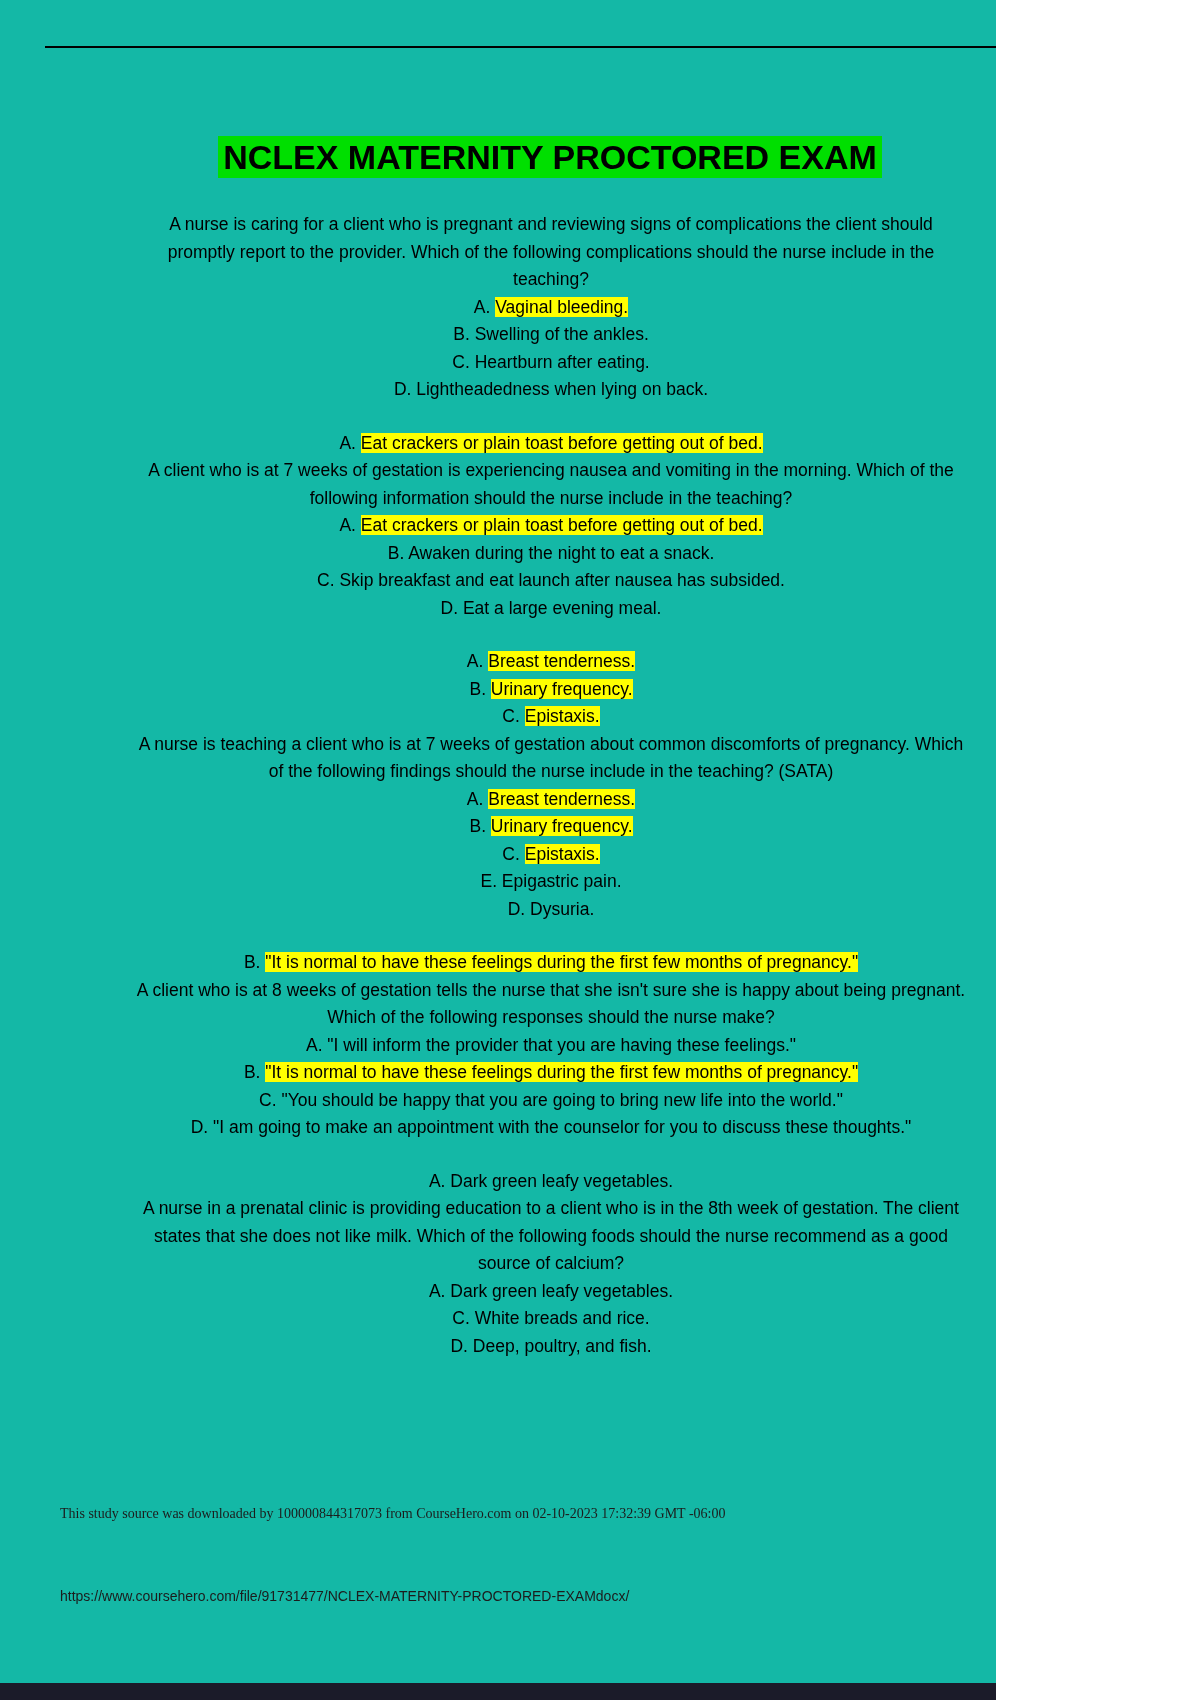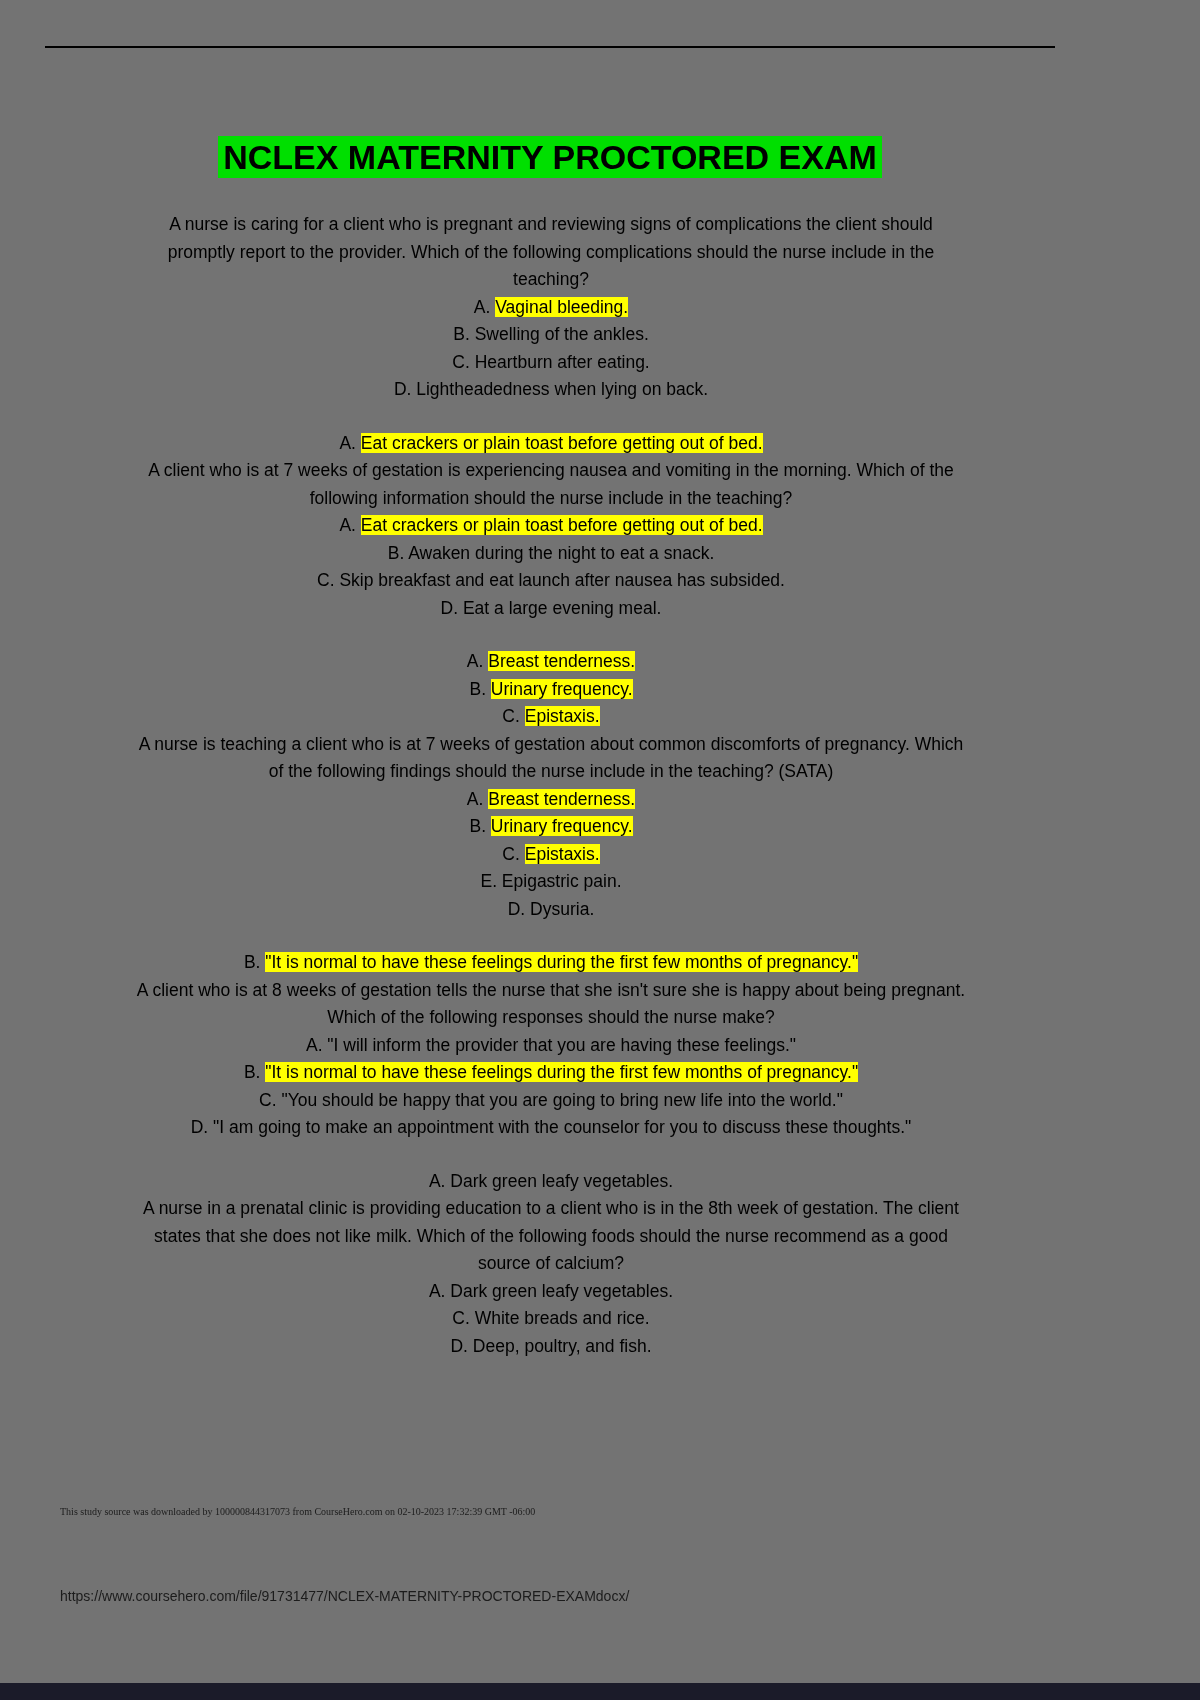--- a/index.html
+++ b/index.html
@@ -2,23 +2,23 @@
 <html><head>
 <meta charset="utf-8">
 <style>
   html, body {
     margin: 0;
     padding: 0;
     background: #ffffff;
   }
   .page {
     position: relative;
-    width: 1200px;
+    width: 996px;
     height: 1700px;
-    background: #737373;
+    background: #14b8a6;
     font-family: "Liberation Sans", sans-serif;
     overflow: hidden;
     --hl-green: #00df00;
     --hl-yellow: #ffff00;
     --bar-color: #1b1b29;
   }
   .top-rule {
     position: absolute;
     left: 45px;
     top: 46px;
@@ -60,21 +60,21 @@
     min-height: 27.5px;
   }
   .hl {
     background: var(--hl-yellow);
   }
   .footer-note {
     position: absolute;
     left: 60px;
     top: 1506px;
     font-family: "Liberation Serif", serif;
-    font-size: 10px;
+    font-size: 14px;
     color: #1c1c1c;
     white-space: nowrap;
   }
   .footer-url {
     position: absolute;
     left: 60px;
     top: 1588px;
     font-family: Liberation Sans, sans-serif;
     font-size: 14px;
     color: #1c1c1c;

